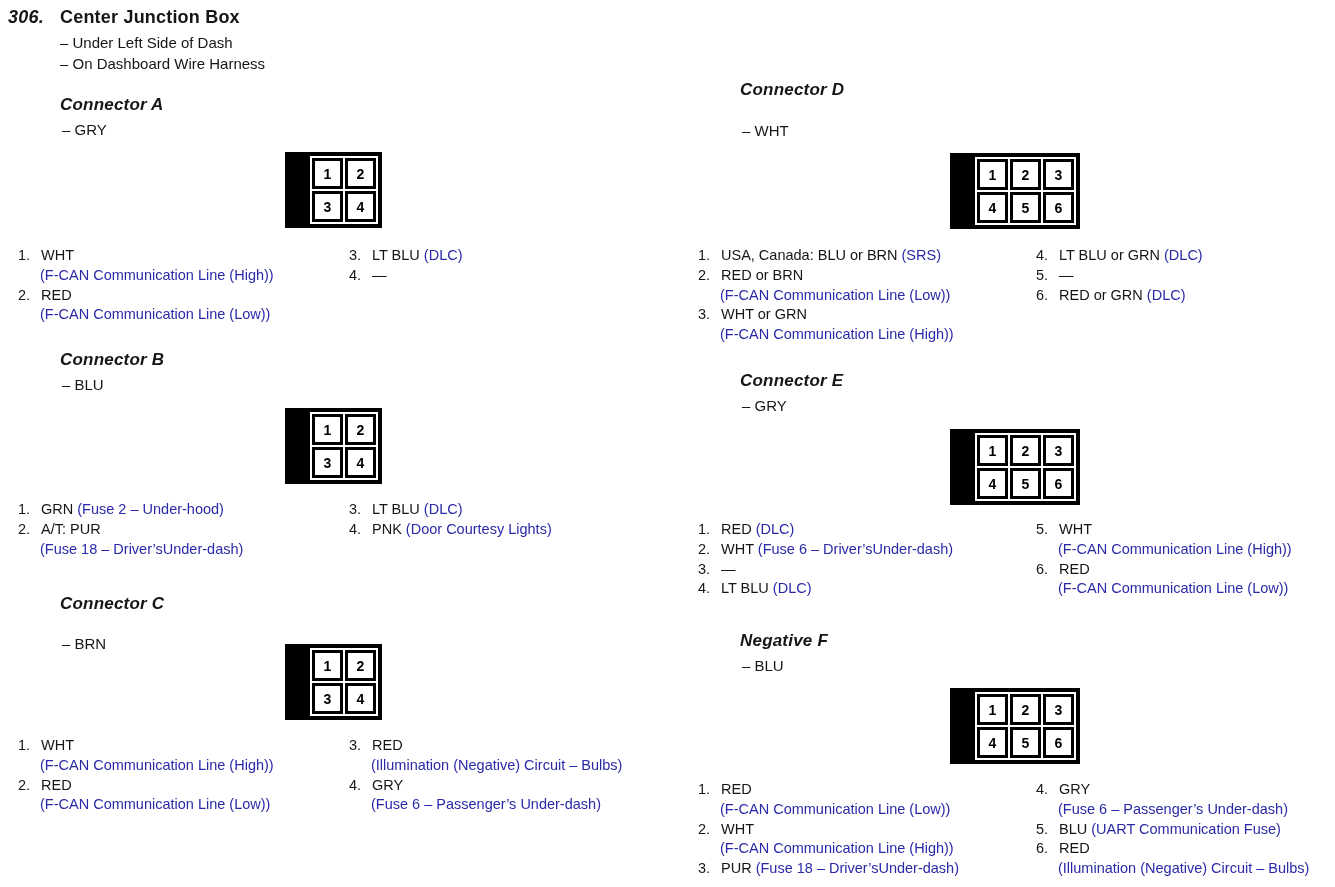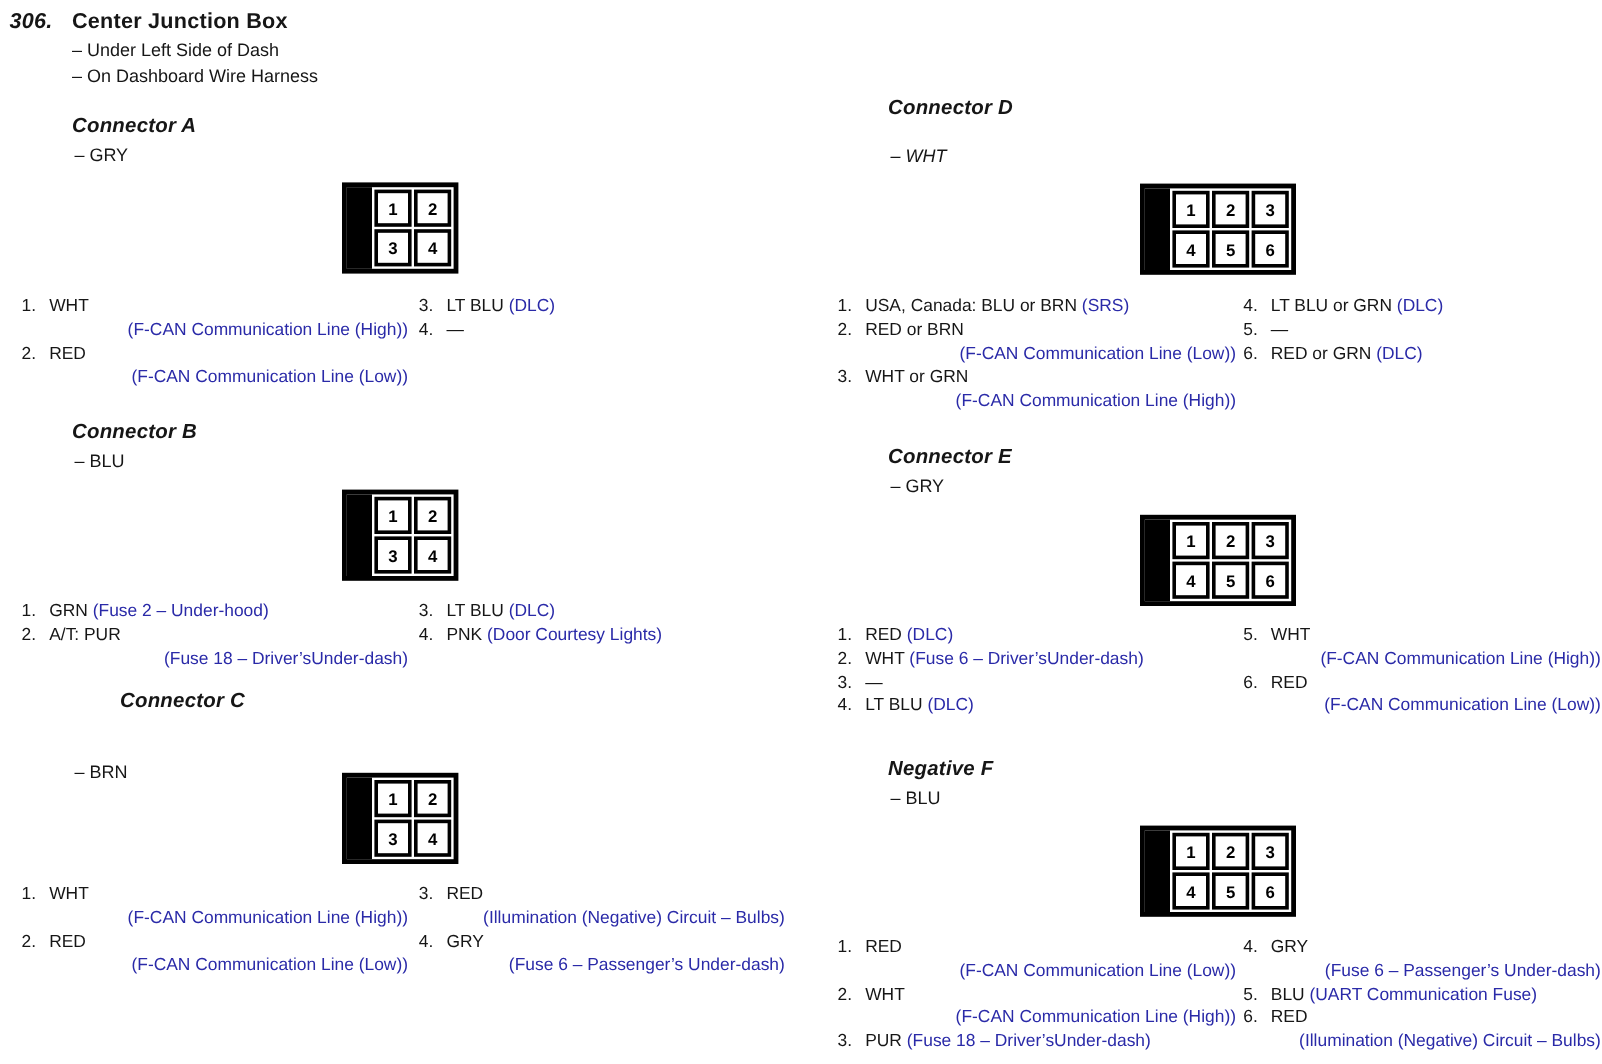--- a/index.html
+++ b/index.html
@@ -92,21 +92,20 @@
     position: absolute;
     left: 0;
     top: 0;
   }
   .pin-note {
     color: var(--note-blue, #2a2aa8);
   }
   .pin-note.nl {
     display: block;
     margin-left: -1px;
-    text-align: right;
   }
 </style>
 </head>
 <body style="--note-blue: #2a2aa8; --ink: #161616;">
 
 <header>
   <div class="abs doc-num" style="left:8px; top:7px">306.</div>
   <h1 class="abs doc-title" style="left:60px; top:7px">Center Junction Box</h1>
   <div class="abs subtitle" style="left:60px; top:32px">– Under Left Side of Dash</div>
   <div class="abs subtitle" style="left:60px; top:53px">– On Dashboard Wire Harness</div>
@@ -149,21 +148,21 @@
       <div class="pins" style="left: 18px; top: 500px; width: 322px;">
         <div class="pin"><span class="pin-num">1.</span><span class="pin-wire">GRN</span> <span class="pin-note">(Fuse 2 – Under-hood)</span></div>
         <div class="pin"><span class="pin-num">2.</span><span class="pin-wire">A/T: PUR</span><span class="pin-note nl">(Fuse 18 – Driver’sUnder-dash)</span></div>
       </div>
       <div class="pins" style="left: 349px; top: 500px; width: 305px;">
         <div class="pin"><span class="pin-num">3.</span><span class="pin-wire">LT BLU</span> <span class="pin-note">(DLC)</span></div>
         <div class="pin"><span class="pin-num">4.</span><span class="pin-wire">PNK</span> <span class="pin-note">(Door Courtesy Lights)</span></div>
       </div>
     </section>
     <section>
-      <h2 class="abs connector-title" style="left: 60px; top: 574px; margin-left: 40px;">Connector C</h2>
+      <h2 class="abs connector-title" style="left: 60px; top: 594px;">Connector C</h2>
       <div class="abs color-label" style="left: 62px; top: 635px;">– BRN</div>
       <div class="diagram" style="left: 285px; top: 644px;">
         <div class="keyway"></div>
         <div class="cells" style="grid-template-columns: repeat(2, 31px);">
           <div class="cell">1</div>
           <div class="cell">2</div>
           <div class="cell">3</div>
           <div class="cell">4</div>
         </div>
       </div>
@@ -171,21 +170,21 @@
         <div class="pin"><span class="pin-num">1.</span><span class="pin-wire">WHT</span><span class="pin-note nl">(F-CAN Communication Line (High))</span></div>
         <div class="pin"><span class="pin-num">2.</span><span class="pin-wire">RED</span><span class="pin-note nl">(F-CAN Communication Line (Low))</span></div>
       </div>
       <div class="pins" style="left: 349px; top: 736px; width: 305px;">
         <div class="pin"><span class="pin-num">3.</span><span class="pin-wire">RED</span><span class="pin-note nl">(Illumination (Negative) Circuit – Bulbs)</span></div>
         <div class="pin"><span class="pin-num">4.</span><span class="pin-wire">GRY</span><span class="pin-note nl">(Fuse 6 – Passenger’s Under-dash)</span></div>
       </div>
     </section>
     <section>
       <h2 class="abs connector-title" style="left: 740px; top: 80px;">Connector D</h2>
-      <div class="abs color-label" style="left: 742px; top: 122px; font-style: italic;">– WHT</div>
+      <div class="abs color-label" style="left: 742px; top: 122px;">– WHT</div>
       <div class="diagram" style="left: 950px; top: 153px;">
         <div class="keyway"></div>
         <div class="cells" style="grid-template-columns: repeat(3, 31px);">
           <div class="cell">1</div>
           <div class="cell">2</div>
           <div class="cell">3</div>
           <div class="cell">4</div>
           <div class="cell">5</div>
           <div class="cell">6</div>
         </div>

